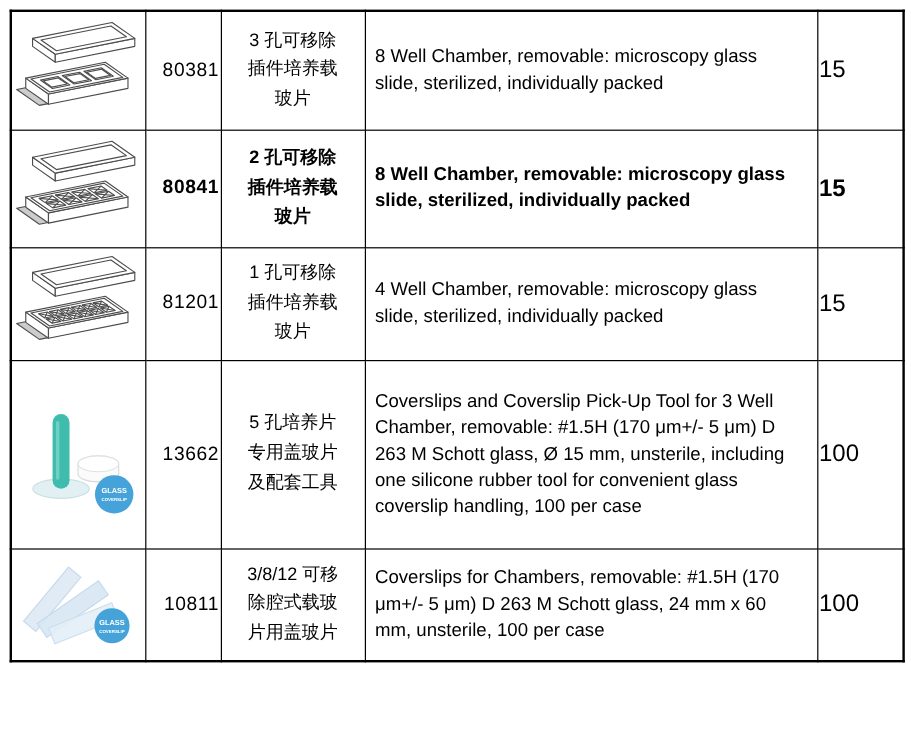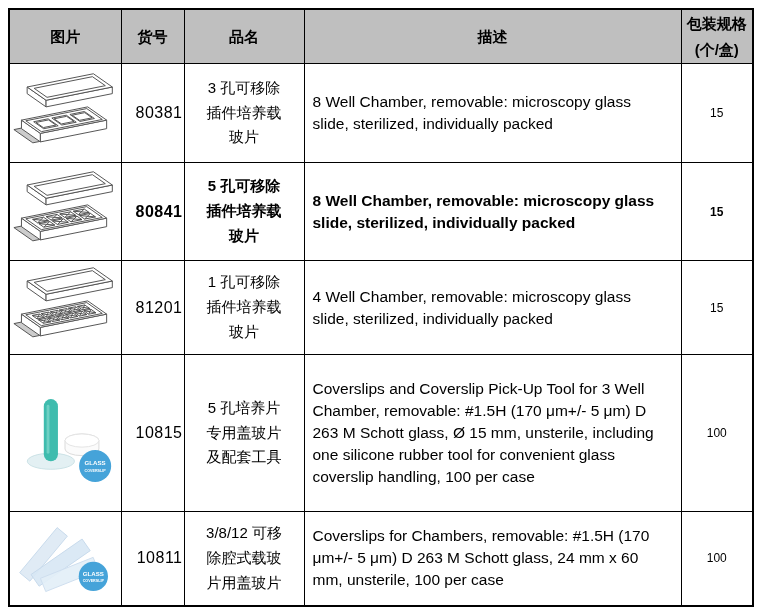--- a/index.html
+++ b/index.html
@@ -30,51 +30,41 @@
   tr.hdr{height:47px;}
   tr.r1{height:99px;}
   tr.r2{height:98px;font-weight:bold;}
   tr.r3{height:93px;}
   tr.r4{height:157px;}
   tr.r5{height:94px;}
   td.img-cell{text-align:center;padding:2px;}
   td.sku-cell{text-align:right;font-size:16px;letter-spacing:.5px;}
   td.name-cell{text-align:center;font-size:15px;line-height:1.65;padding:2px 19px;}
   td.desc-cell{font-size:15.5px;line-height:1.42;padding:3px 10px 3px 8px;text-align:left;}
-  td.spec-cell{text-align:center;font-size:12px;}
+  td.spec-cell{text-align:left;font-size:20px;}
   .chamber polygon,.chamber line{stroke:#4d4d4d;stroke-width:1;stroke-linejoin:round;fill:none;}
   .chamber polygon[fill="#fff"]{fill:#fff;}
   .chamber polygon[fill="#ccc"]{fill:#cccccc;}
   svg{display:inline-block;vertical-align:middle;}
   .badge-t1{fill:#fff;font-size:6.5px;font-weight:bold;text-anchor:middle;font-family:"Liberation Sans",sans-serif;}
   .badge-t2{fill:#fff;font-size:3.9px;font-weight:bold;text-anchor:middle;font-family:"Liberation Sans",sans-serif;}
 </style>
 </head>
 <body>
 
 <div class="page">
 <table class="catalog">
   <colgroup>
     <col style="width:112px">
         <col style="width:63px">
         <col style="width:120px">
         <col style="width:377px">
         <col style="width:72px">
   </colgroup>
   <tbody>
-        <tr class="hdr">
-    <th>图片</th>
-    <th>货号</th>
-    <th>品名</th>
-    <th>描述</th>
-    <th>
-      <div>包装规格</div>
-      <div>(个/盒)</div>
-    </th>
-  </tr>
 
   <tr class="r1">
     <td class="img-cell"><span><svg class="chamber" viewBox="0 0 112 94" width="106" height="89">
                 <polygon fill="#ccc" points="2.0,64.0 23.0,59.8 43.0,73.8 22.0,78.0"></polygon>
                 <polygon fill="#fff" points="10.0,54.0 30.0,68.0 30.0,77.0 10.0,63.0"></polygon>
                 <polygon fill="#fff" points="30.0,68.0 100.0,54.0 100.0,63.0 30.0,77.0"></polygon>
                 <polygon fill="#fff" points="10.0,54.0 80.0,40.0 100.0,54.0 30.0,68.0"></polygon>
                 <polygon fill="none" points="14.6,54.7 79.0,41.8 95.4,53.3 31.0,66.2"></polygon>
                 <polygon fill="#fff" points="22.9,55.7 38.2,52.6 48.8,60.0 33.5,63.1"></polygon>
                 <polygon fill="none" points="25.4,56.4 38.6,53.8 46.4,59.2 33.1,61.9"></polygon>
@@ -123,21 +113,21 @@
                 <line x1="76.3" y1="44.4" x2="70.1" y2="50.4"></line>
                 <polygon fill="#fff" points="71.4,51.3 82.9,49.0 88.2,52.7 76.7,55.0"></polygon>
                 <line x1="71.4" y1="51.3" x2="88.2" y2="52.7"></line>
                 <line x1="82.9" y1="49.0" x2="76.7" y2="55.0"></line>
                 <polygon fill="#fff" points="16.0,19.0 36.0,33.0 36.0,40.0 16.0,26.0"></polygon>
                 <polygon fill="#fff" points="36.0,33.0 106.0,19.0 106.0,26.0 36.0,40.0"></polygon>
                 <polygon fill="#fff" points="16.0,19.0 86.0,5.0 106.0,19.0 36.0,33.0"></polygon>
                 <polygon fill="none" points="23.4,20.4 85.0,8.1 98.6,17.6 37.0,29.9"></polygon>
               </svg></span></td>
     <td class="sku-cell">80841</td>
-    <td class="name-cell">5 孔可移除插件培养载玻片</td>
+    <td class="name-cell">2 孔可移除插件培养载玻片</td>
     <td class="desc-cell">8 Well Chamber, removable: microscopy glass slide, sterilized, individually packed</td>
     <td class="spec-cell">15</td>
   </tr>
 
   <tr class="r3">
     <td class="img-cell"><span><svg class="chamber" viewBox="0 0 112 94" width="106" height="89">
                 <polygon fill="#ccc" points="2.0,64.0 23.0,59.8 43.0,73.8 22.0,78.0"></polygon>
                 <polygon fill="#fff" points="10.0,54.0 30.0,68.0 30.0,77.0 10.0,63.0"></polygon>
                 <polygon fill="#fff" points="30.0,68.0 100.0,54.0 100.0,63.0 30.0,77.0"></polygon>
                 <polygon fill="#fff" points="10.0,54.0 80.0,40.0 100.0,54.0 30.0,68.0"></polygon>
@@ -195,21 +185,21 @@
         <ellipse cx="39" cy="99" rx="25" ry="8.5" fill="#e3f0f3" stroke="#c9e0e4" stroke-width="1"></ellipse>
         <rect x="31.5" y="33" width="15" height="66" rx="7.5" fill="#3fbcae"></rect>
         <rect x="34.5" y="39" width="3" height="52" rx="1.5" fill="#6fd0c4"></rect>
         <path d="M54 77 a18 7 0 0 1 36 0 l0 9 a18 7 0 0 1 -36 0 z" fill="#fbfbfb" stroke="#d9d9d9" stroke-width="1"></path>
         <ellipse cx="72" cy="77" rx="18" ry="7" fill="#ffffff" stroke="#e2e2e2" stroke-width="1"></ellipse>
         <circle cx="86" cy="104" r="17" fill="#45a3d9"></circle>
         <text x="86" y="103" class="badge-t1">GLASS</text>
         <text x="86" y="110" class="badge-t2">COVERSLIP</text>
       </svg>
     </td>
-    <td class="sku-cell">10815</td>
+    <td class="sku-cell">13662</td>
     <td class="name-cell">5 孔培养片专用盖玻片及配套工具</td>
     <td class="desc-cell">Coverslips and Coverslip Pick-Up Tool for 3 Well Chamber, removable: #1.5H (170 μm+/- 5 μm) D 263 M Schott glass, Ø 15 mm, unsterile, including one silicone rubber tool for convenient glass coverslip handling, 100 per case</td>
     <td class="spec-cell">100</td>
   </tr>
 
   <tr class="r5">
     <td class="img-cell">
       <svg viewBox="0 0 108 90" width="102" height="85">
         <polygon points="6,60 45.7,12.3 56.5,21.3 16.8,69" fill="#dde9f4" fill-opacity="0.9" stroke="#c6d9eb" stroke-width="1"></polygon>
         <polygon points="18,62 72.1,24.4 80.7,36.7 26.6,74.3" fill="#d7e7f4" fill-opacity="0.9" stroke="#c6d9eb" stroke-width="1"></polygon>

